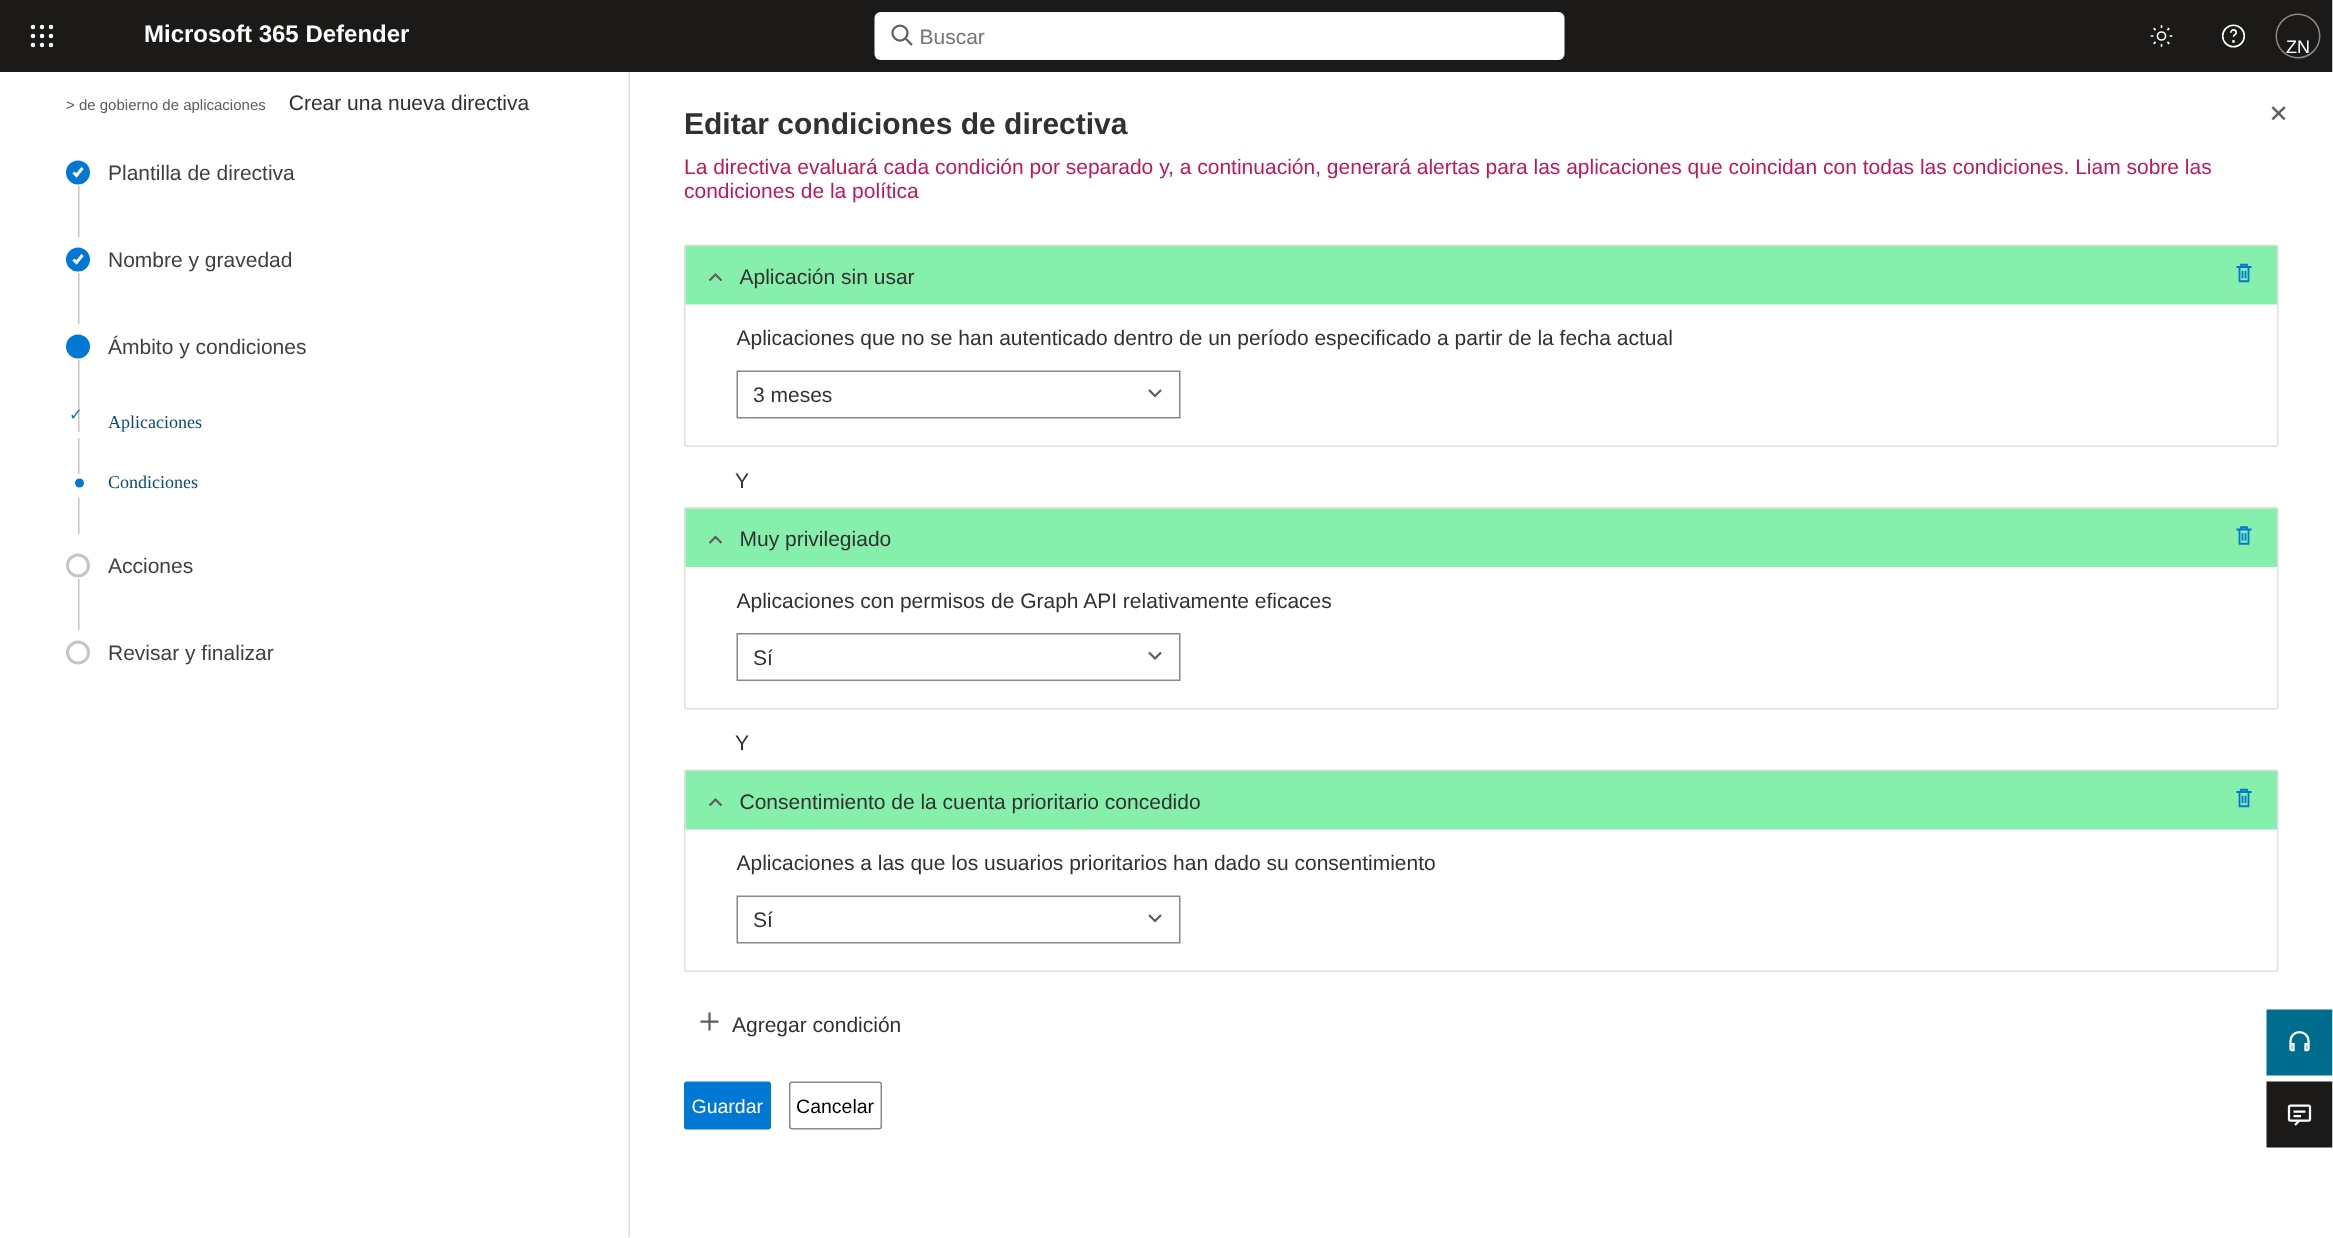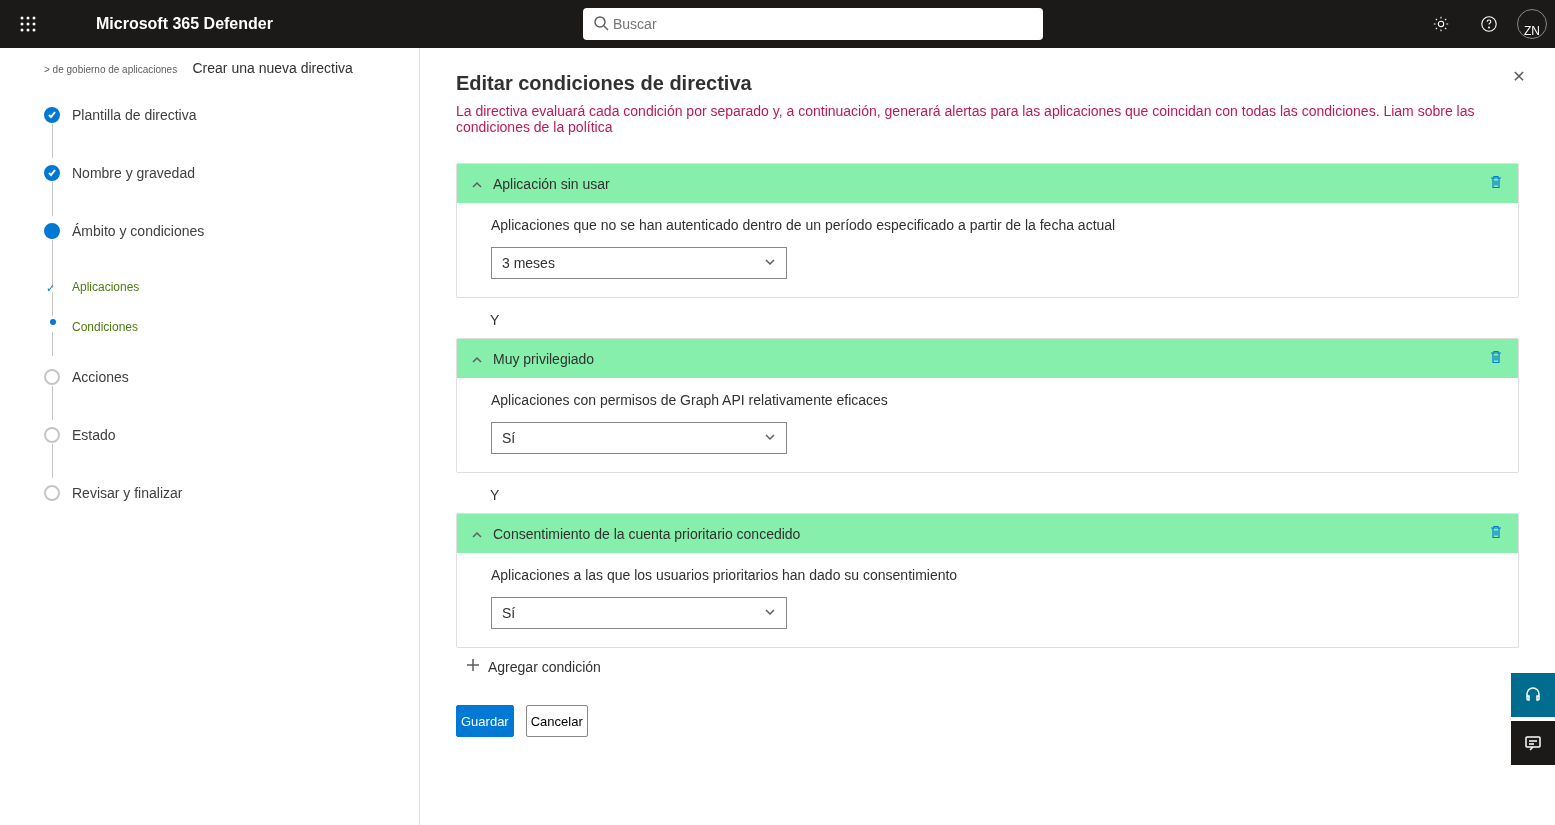--- a/index.html
+++ b/index.html
@@ -27,21 +27,21 @@
 
 .wizard { margin-top: 24px; }
 .step { display: flex; align-items: center; min-height: 30px; position: relative; padding-left: 28px; margin-bottom: 28px; }
 .step::before { content: ""; position: absolute; left: 8px; top: 24px; width: 1px; height: 34px; background: #c8c6c4; }
 .step:last-child::before { display: none; }
 .step .dot { position: absolute; left: 0; width: 16px; height: 16px; border-radius: 50%; border: 2px solid #c8c6c4; background: #fff; }
 .step.completed .dot { background: #0078d4; border-color: #0078d4; display: flex; align-items: center; justify-content: center; }
 .step.completed .dot svg { stroke: #fff; }
 .step.current .dot { background: #0078d4; border-color: #0078d4; }
 .step-label { font-size: 14px; color: #404040; }
-.substep { display: flex; align-items: flex-end; min-height: 20px; position: relative; padding-left: 28px; margin-bottom: 20px; margin-left: 0; font-size: 12px; color: #4d7c0f; }
+.substep { display: flex; align-items: flex-start; min-height: 20px; position: relative; padding-left: 28px; margin-bottom: 20px; margin-left: 0; font-size: 12px; color: #0c4a6e; font-family: Liberation Serif, serif; }
 .substep::before { content: ""; position: absolute; left: 8px; top: 18px; width: 1px; height: 24px; background: #c8c6c4; }
 .substep .subdot { position: absolute; left: 4px; width: 8px; height: 8px; }
 .substep.done .subdot::after { content: "✓"; position: absolute; left: -2px; top: -4px; font-size: 11px; color: #0078d4; }
 .substep.active .subdot { width: 6px; height: 6px; background: #0078d4; border-radius: 50%; left: 6px; top: 5px; }
 .substep:last-of-type::before { height: 30px; }
 .before-substeps::before { height: 48px !important; }
 
 
 .panel { flex: 1; background: #fff; padding: 24px 36px 24px 36px; overflow-y: auto; position: relative; }
 .close-x { position: absolute; top: 12px; right: 20px; width: 32px; height: 32px; display:flex; align-items:center; justify-content:center; cursor:pointer; color:#605e5c; font-size: 16px;}
@@ -52,21 +52,21 @@
 .cond-header { background: #86efac; padding: 10px 14px; display: flex; align-items: center; gap: 10px; }
 .cond-header .chev { transform: rotate(180deg); }
 .cond-header .cond-title { font-size: 14px; }
 .cond-header .trash { margin-left: auto; cursor: pointer; color: #0078d4; }
 .cond-body { padding: 14px 14px 18px 34px; }
 .cond-body .desc { font-size: 14px; margin-bottom: 14px; }
 .select-box { width: 296px; height: 32px; border: 1px solid #8a8886; display: flex; align-items: center; padding: 0 10px; font-size: 14px; justify-content: space-between; cursor: pointer; gap: 24px; }
 .select-box svg { color: #605e5c; }
 .operator { font-size: 14px; padding: 10px 0 10px 34px; }
 
-.add-cond { display: flex; align-items: center; gap: 8px; margin-top: 4px; color: #323130; cursor: pointer; padding: 6px 10px; }
+.add-cond { display: flex; align-items: center; gap: 8px; margin-top: 20px; color: #323130; cursor: pointer; padding: 6px 10px; }
 .add-cond svg { color: #605e5c; }
 
 .action-row { display: flex; gap: 12px; margin-top: 24px; }
 .btn { height: 32px; padding: 0 4px; font-size: 13px; border: 1px solid #8a8886; background: #fff; cursor: pointer; border-radius: 2px; }
 .btn-primary { background: #0078d4; color: #fff; border-color: #0078d4; }
 
 
 .float-btns { position: absolute; right: 0; bottom: 60px; display: flex; flex-direction: column; }
 .float-btn { width: 44px; height: 44px; background: #1b1a19; color: #fff; display: flex; align-items: center; justify-content: center; margin-top: 4px; cursor: pointer; }
 .float-btn.blue { background: #006d8f; }
@@ -156,24 +156,20 @@
         <div class="subdot"></div>
         <span>Condiciones</span>
       </div>
 
       <div class="step">
         <div class="dot"></div>
         <span class="step-label">Acciones</span>
       </div>
       <div class="step">
         <div class="dot"></div>
-        <span class="step-label">Estado</span>
-      </div>
-      <div class="step">
-        <div class="dot"></div>
         <span class="step-label">Revisar y finalizar</span>
       </div>
     </div>
   </div>
 
   <div class="panel">
     <div class="close-x">✕</div>
 
     <h1>Editar condiciones de directiva</h1>
     <div class="subtitle">La directiva evaluará cada condición por separado y, a continuación, generará alertas para las aplicaciones que coincidan con todas las condiciones. Liam sobre las condiciones de la política</div>

